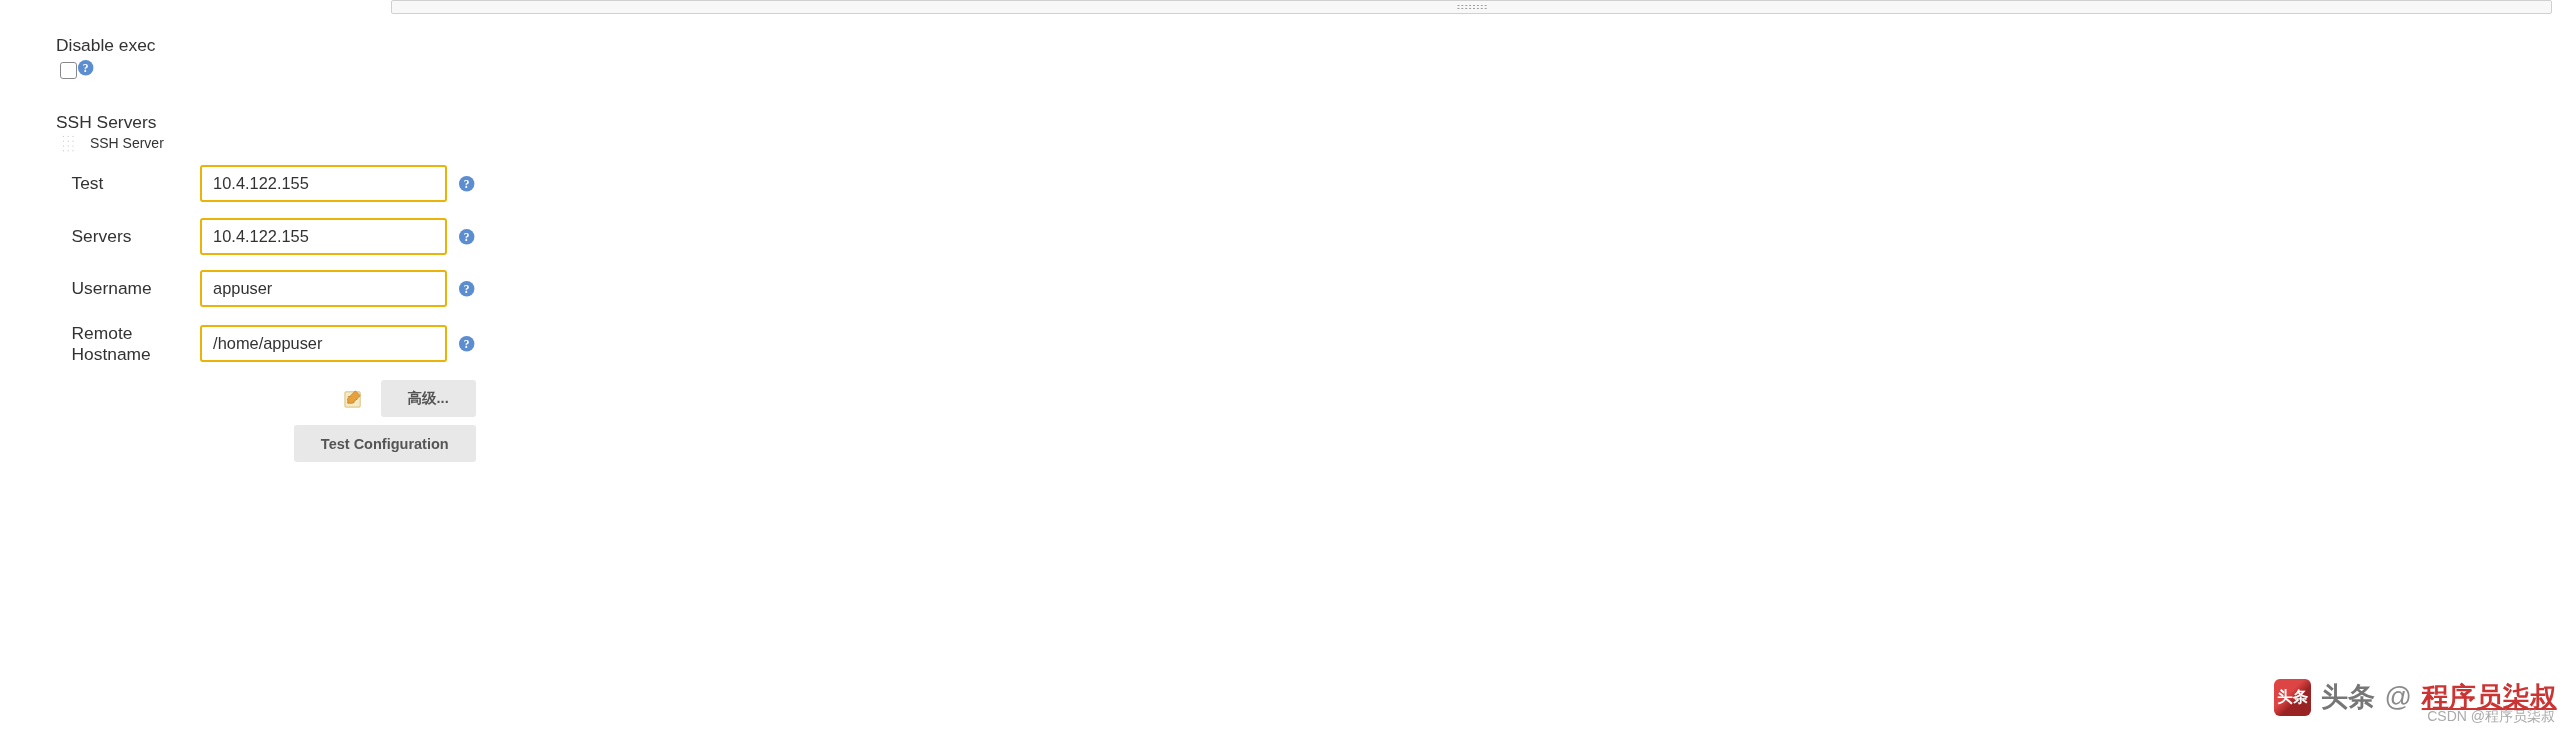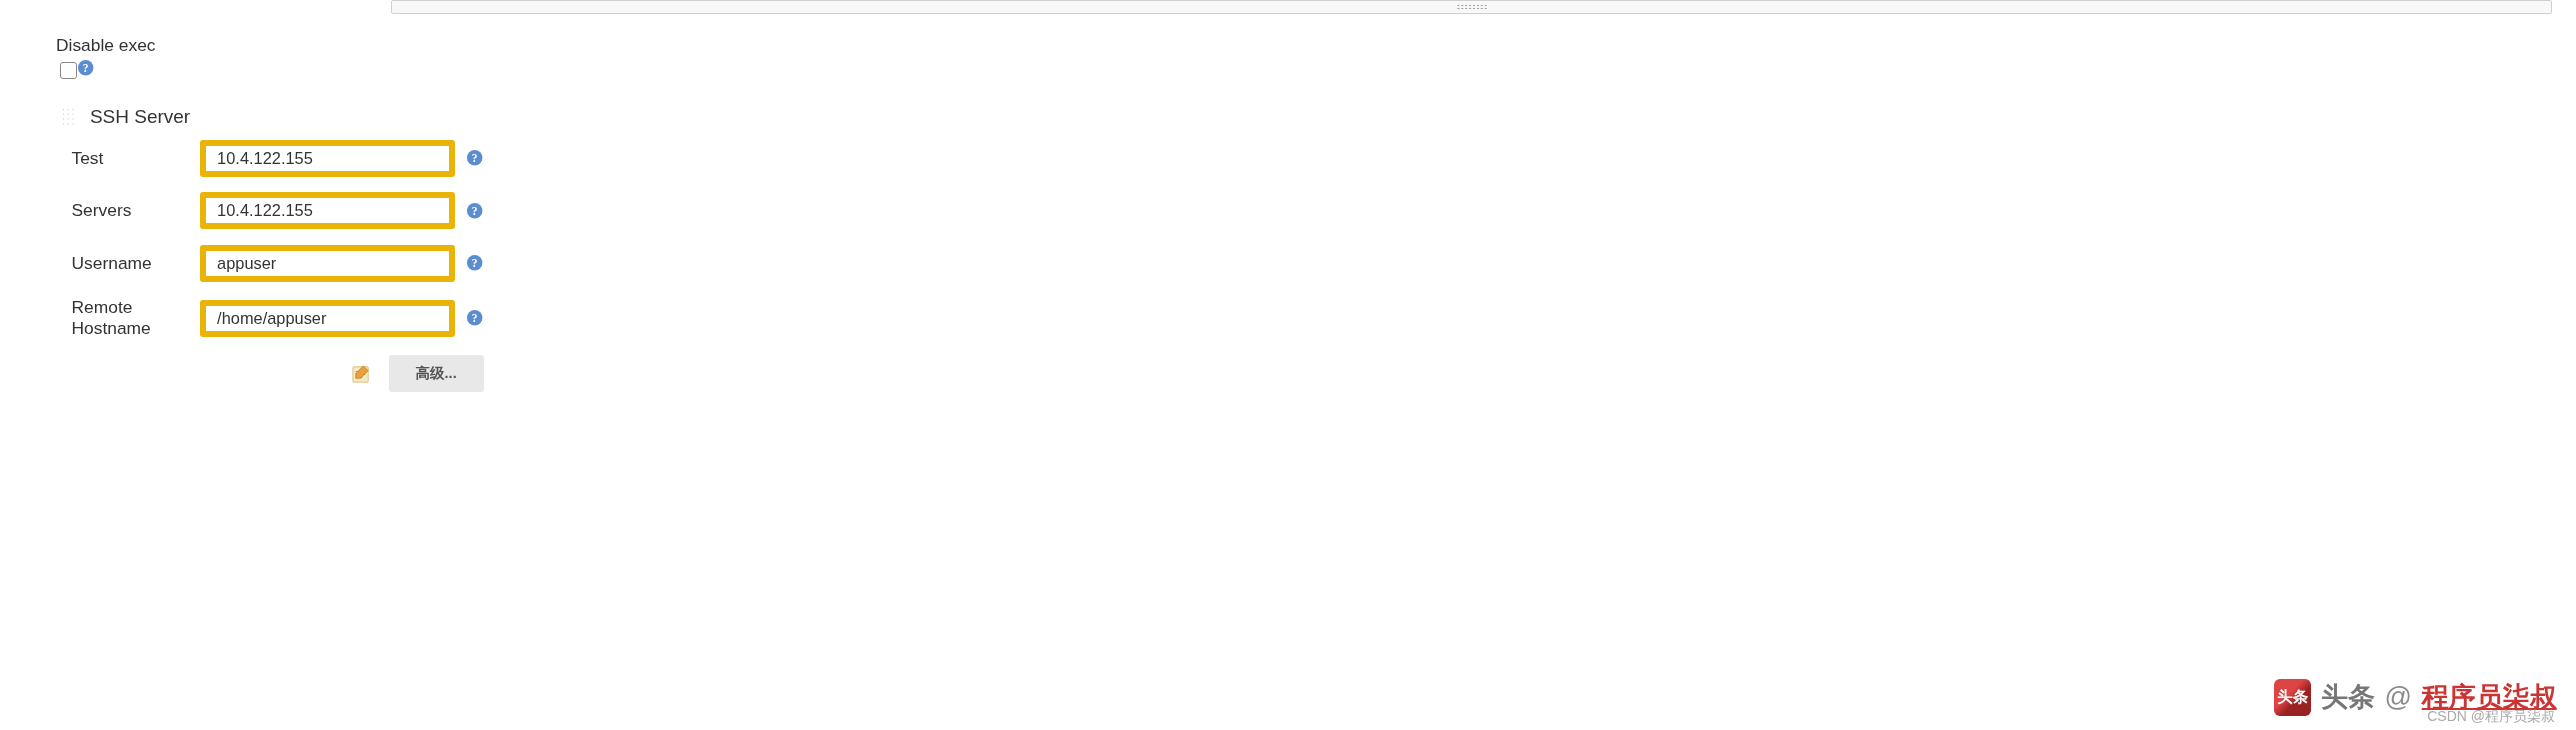--- a/index.html
+++ b/index.html
@@ -84,21 +84,21 @@
     .drag-grip {
       width: 15.5px;
       height: 21px;
       background-image: radial-gradient(circle, #bbb 0.8px, transparent 0.8px);
       background-size: 4.8px 4.8px;
       background-position: 1px 1px;
       margin-right: 14.5px;
       cursor: move;
     }
     .ssh-server-title {
-      font-size: 19px;
+      font-size: 14px;
       color: #333;
     }
     .sub-field {
       display: flex;
       align-items: center;
       margin-bottom: 15.5px;
       padding-left: 15.5px;
     }
     .sub-field-label {
       width: 128px;
@@ -110,21 +110,21 @@
       display: flex;
       align-items: center;
       gap: 11.6px;
     }
     .text-input {
       flex: 1;
       height: 37px;
       padding: 5.8px 11.6px;
       font-size: 16.4px;
       color: #333;
-      border: 6px solid #eab308;
+      border: 2px solid #eab308;
       border-radius: 2.9px;
       background: #fff;
     }
     .help-icon {
       width: 17.4px;
       height: 17.4px;
       border-radius: 50%;
       flex-shrink: 0;
       cursor: pointer;
     }
@@ -218,20 +218,21 @@
       <span class="help-icon">
         <svg viewBox="0 0 18 18" width="17.4" height="17.4" style="font-size:16px">
             <circle cx="9" cy="9" r="8" fill="#5b8dd0"></circle>
             <text x="9" y="13" text-anchor="middle" fill="#fff" font-size="12" font-weight="bold" font-family="Georgia,serif">?</text>
           </svg>
       </span>
     </div>
   </div>
 
   <div class="form-row ssh-servers-row">
+    <div class="left-label">SSH Servers</div>
     <div class="right-content ssh-server-block">
 
       <div class="ssh-server-header">
         <div class="drag-grip"></div>
         <div class="ssh-server-title">SSH Server</div>
       </div>
 
       <div class="sub-field">
         <div class="sub-field-label">Test</div>
         <div class="sub-field-input-wrap">
@@ -288,20 +289,23 @@
         <span class="edit-icon">
           <svg viewBox="0 0 24 24" width="23" height="23">
             <rect x="3" y="5" width="16" height="16" rx="1" fill="#f5e9c8" stroke="#c9a84a" stroke-width="0.7"></rect>
             <path d="M6 10 h10 M6 13 h10 M6 16 h7" stroke="#b89340" stroke-width="1"></path>
             <path d="M14 4 l5 5 l-8 8 l-5 0 l0 -5 z" fill="#e8a03c" stroke="#b06c1c" stroke-width="0.6"></path>
           </svg>
         </span>
         <button class="btn btn-advanced">高级...</button>
       </div>
 
+      <div class="test-row">
+        <button class="btn btn-test">Test Configuration</button>
+      </div>
 
     </div>
   </div>
 
 </div>
 
 <div class="watermark">
   <div class="watermark-icon">头条</div>
   <span>头条</span>
   <span style="font-weight:normal;opacity:.85">@</span>

